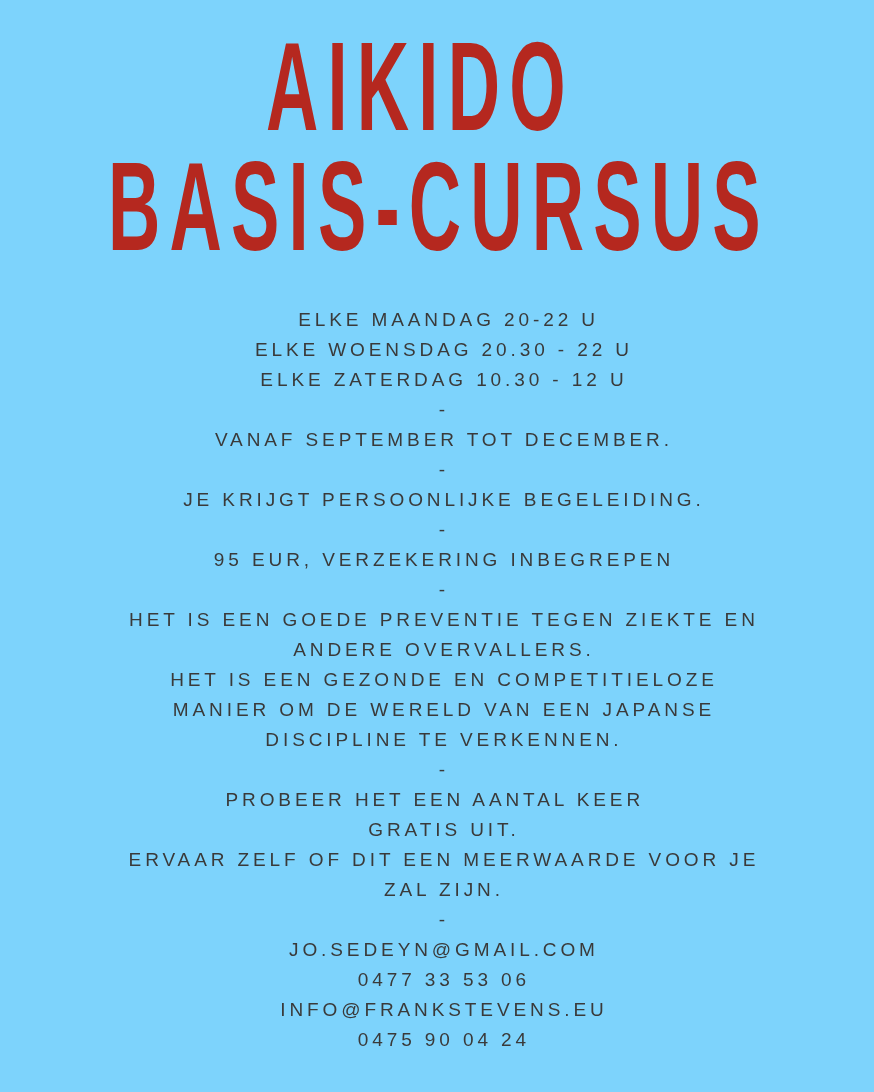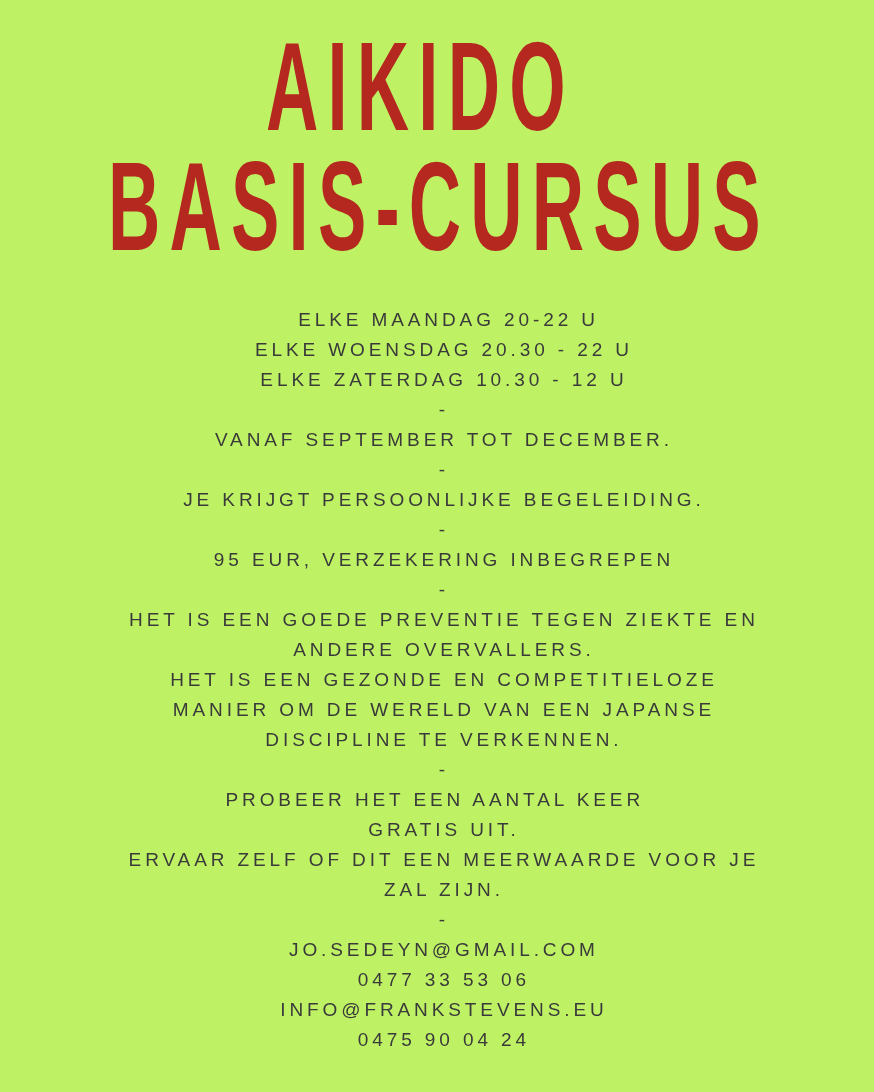--- a/index.html
+++ b/index.html
@@ -51,21 +51,21 @@
     display: block;
     white-space: pre;
     height: 30px;
     padding-left: 3.9px;
   }
   .body-line.separator { letter-spacing: 0; padding-left: 0; }
 </style>
 </head>
 <body>
 
-<div class="poster" style="background: #bef264;">
+<div class="poster" style="background: #7dd3fc;">
   <h1 id="title-line-1" class="title-line" style="color: rgb(181, 40, 31);">AIKIDO</h1>
   <h1 id="title-line-2" class="title-line" style="color: rgb(181, 40, 31);">BASIS-CURSUS</h1>
 
   <div class="body-block" style="color: rgb(58, 58, 58);">
     <span class="body-line"> ELKE MAANDAG 20-22 U</span>
     <span class="body-line">ELKE WOENSDAG 20.30 - 22 U</span>
     <span class="body-line">ELKE ZATERDAG 10.30 - 12 U</span>
     <span class="body-line separator">-</span>
     <span class="body-line">VANAF SEPTEMBER TOT DECEMBER.</span>
     <span class="body-line separator">-</span>

